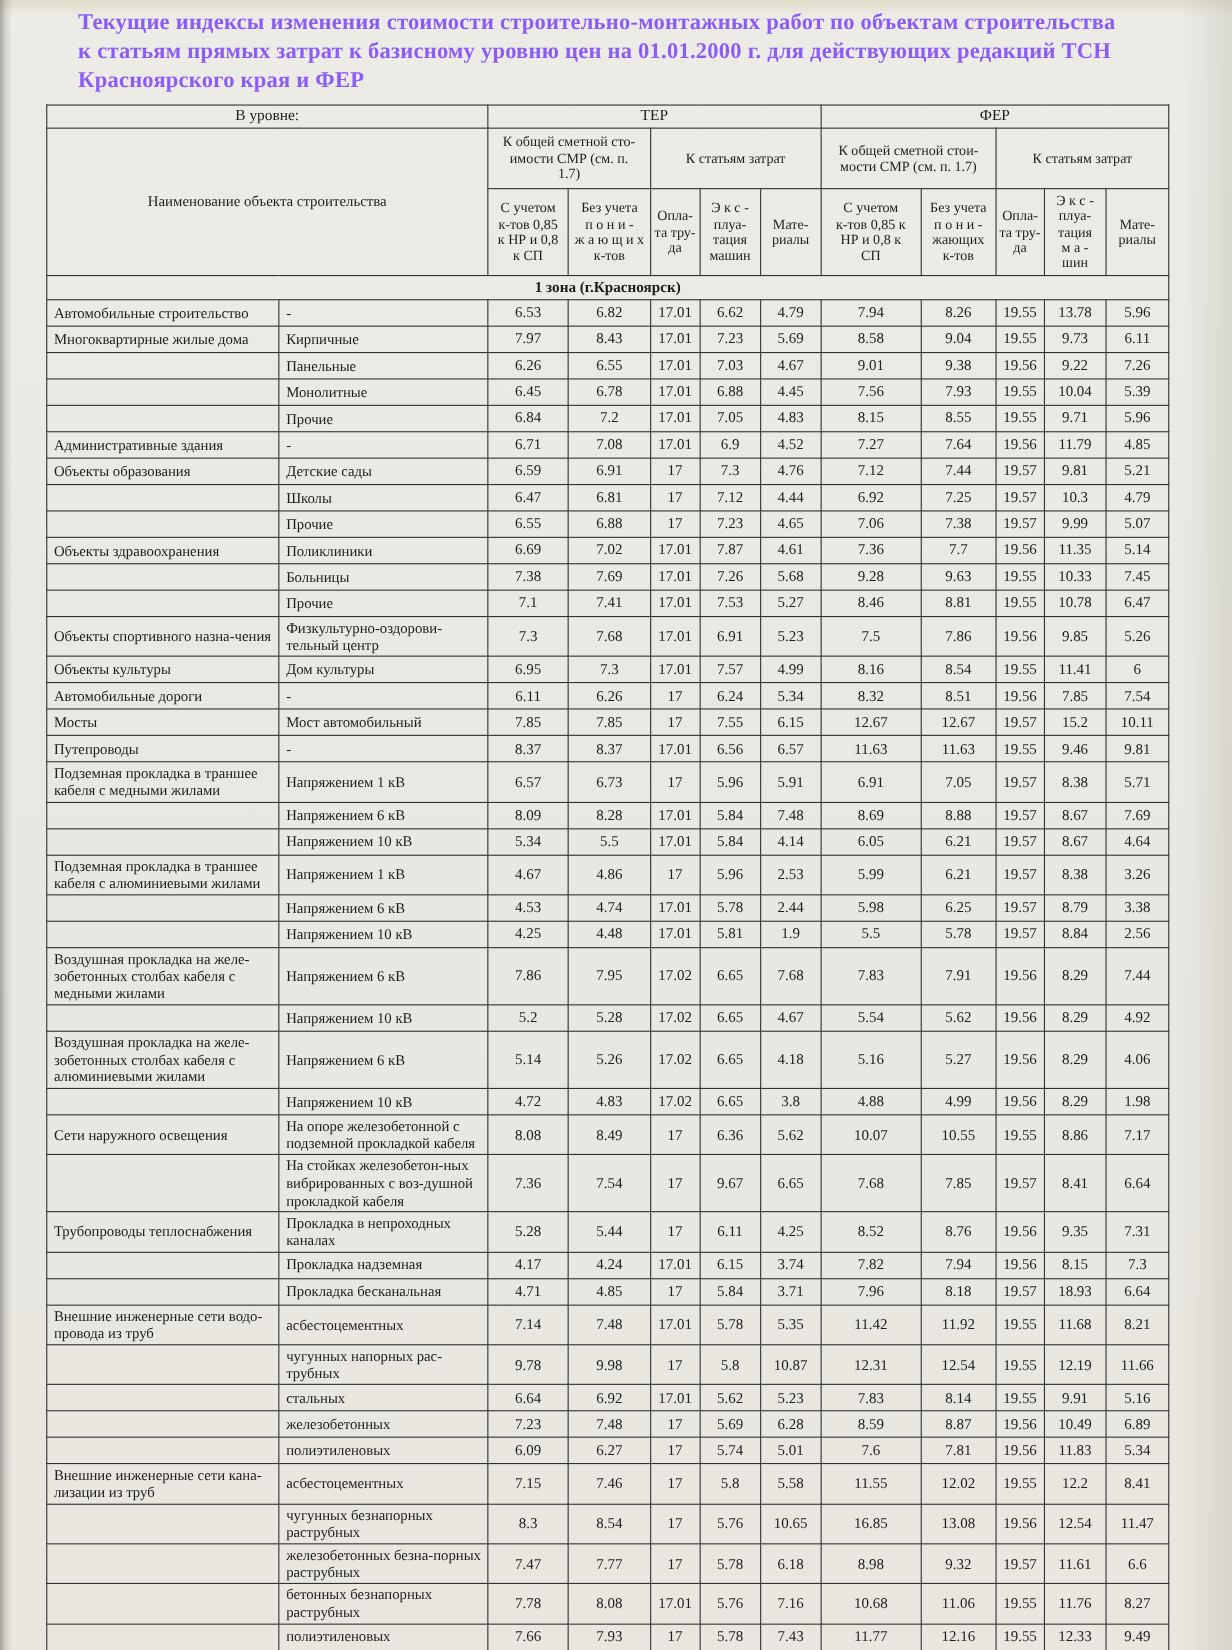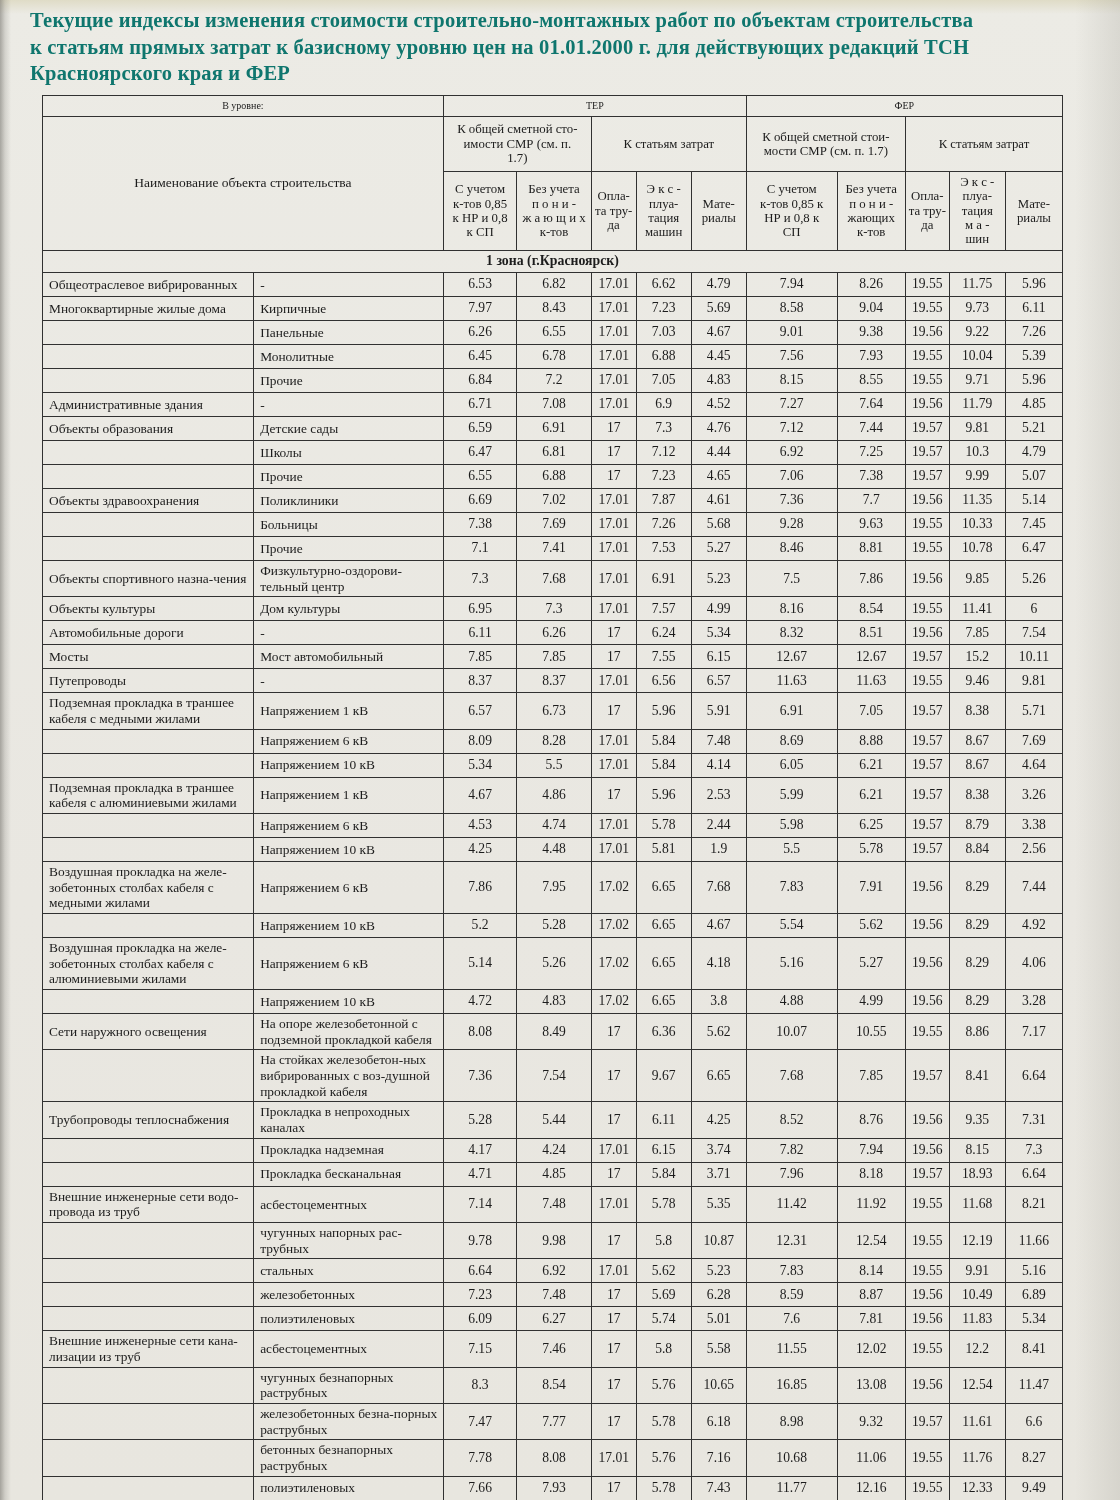--- a/index.html
+++ b/index.html
@@ -15,27 +15,27 @@
       linear-gradient(270deg, rgba(150,148,138,0.22) 0px, rgba(0,0,0,0) 45px),
       linear-gradient(180deg, rgba(190,180,120,0.28) 0px, rgba(0,0,0,0) 14px),
       linear-gradient(180deg, #ecebe5 0%, #e9e7e1 60%, #e8e6df 100%);
   }
   .page {
     position: relative;
     width: 1120px; height: 1500px;
   }
   .doc-title {
     margin: 0;
-    padding: 7px 30px 5px 30px;
+    padding: 7px 30px 5px 71px;
     font-size: 20.5px;
     font-weight: bold;
     line-height: 1.3;
     letter-spacing: 0.2px;
     white-space: pre-line;
-    color: #0f766e;
+    color: #8b5cf6;
   }
   table.idx {
     border-collapse: collapse;
     table-layout: fixed;
     width: 1021px;
     margin-left: 42px;
     margin-top: 3px;
   }
   table.idx th, table.idx td {
     border: 1.5px solid #313131;
@@ -45,21 +45,21 @@
     font-weight: normal;
     font-size: 12.8px;
     line-height: 1.12;
     text-align: center;
     vertical-align: middle;
     padding: 2px 2px;
     white-space: pre-line;
   }
   th.grp {
     font-weight: normal;
-    font-size: 10px;
+    font-size: 14px;
     height: 20px;
     text-align: center;
     vertical-align: middle;
     padding: 0 2px;
   }
   th.name-col {
     font-weight: normal;
     font-size: 13.5px;
     text-align: center;
     vertical-align: middle;
@@ -166,31 +166,31 @@
 шин</th>
         <th class="hdr">Мате-
 риалы</th>
       </tr>
     </thead>
     <tbody>
       <tr>
         <td class="zone-cell" colspan="12">1 зона (г.Красноярск)</td>
       </tr>
     <tr>
-      <td class="cat">Общеотраслевое вибрированных</td>
+      <td class="cat">Автомобильные строительство</td>
       <td class="sub">-</td>
       <td class="val">6.53</td>
       <td class="val">6.82</td>
       <td class="val">17.01</td>
       <td class="val">6.62</td>
       <td class="val">4.79</td>
       <td class="val">7.94</td>
       <td class="val">8.26</td>
       <td class="val">19.55</td>
-      <td class="val">11.75</td>
+      <td class="val">13.78</td>
       <td class="val">5.96</td>
     </tr>
         <tr>
       <td class="cat">Многоквартирные жилые дома</td>
       <td class="sub">Кирпичные</td>
       <td class="val">7.97</td>
       <td class="val">8.43</td>
       <td class="val">17.01</td>
       <td class="val">7.23</td>
       <td class="val">5.69</td>
@@ -541,21 +541,21 @@
       <td class="sub">Напряжением 10 кВ</td>
       <td class="val">4.72</td>
       <td class="val">4.83</td>
       <td class="val">17.02</td>
       <td class="val">6.65</td>
       <td class="val">3.8</td>
       <td class="val">4.88</td>
       <td class="val">4.99</td>
       <td class="val">19.56</td>
       <td class="val">8.29</td>
-      <td class="val">3.28</td>
+      <td class="val">1.98</td>
     </tr>
         <tr>
       <td class="cat">Сети наружного освещения</td>
       <td class="sub">На опоре железобетонной с подземной прокладкой кабеля</td>
       <td class="val">8.08</td>
       <td class="val">8.49</td>
       <td class="val">17</td>
       <td class="val">6.36</td>
       <td class="val">5.62</td>
       <td class="val">10.07</td>

